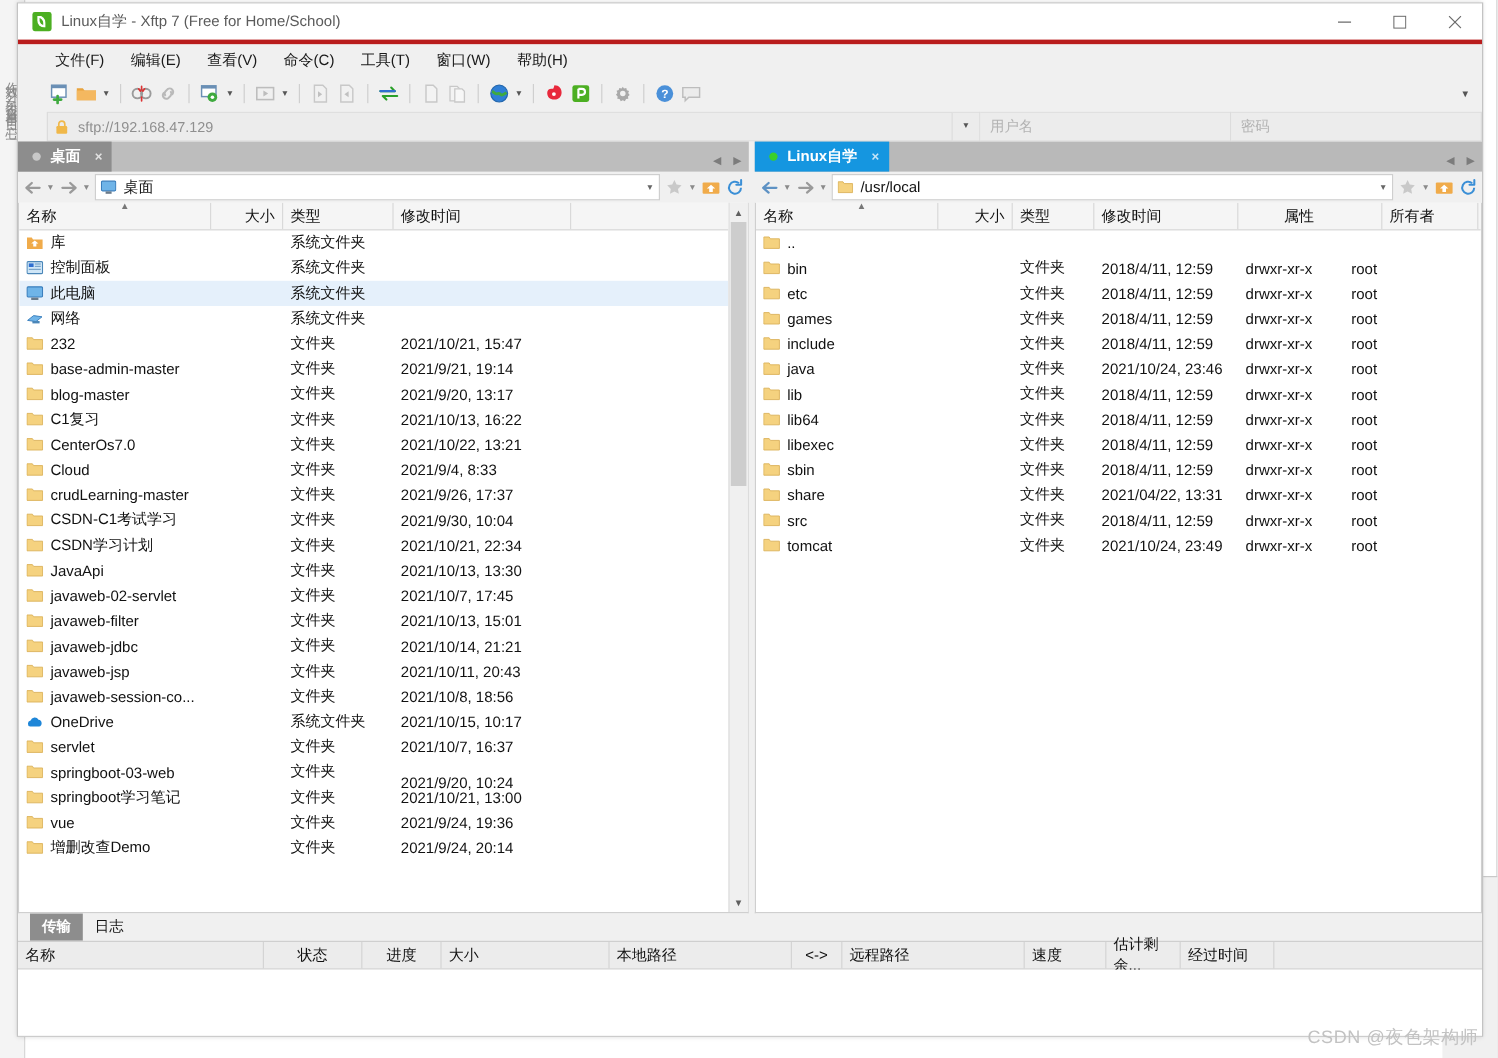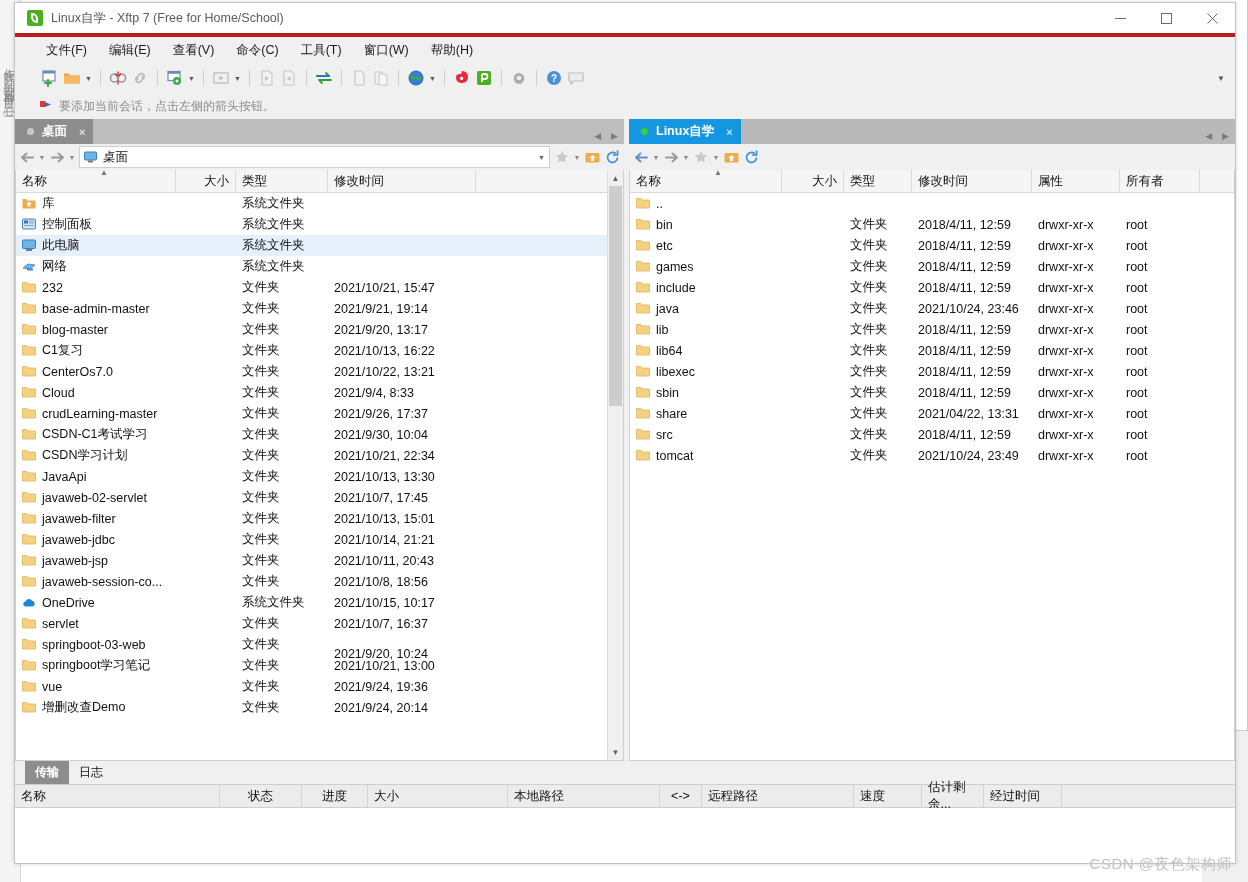--- a/index.html
+++ b/index.html
@@ -326,28 +326,37 @@
       </svg>
     </div>
     <div class="tb">
       <svg width="18" height="18" viewBox="0 0 18 18">
         <path d="M2 4h14v8H7l-3 3v-3H2z" fill="#ececec" stroke="#bdbdbd" stroke-width="1.2"></path>
       </svg>
     </div>
     <div class="tb-overflow">▼</div>
   </div>
 
-
-  <div class="hintrow">
-    <svg class="flagicon" viewBox="0 0 13 12">
-      <path d="M1 1h5v6H1z" fill="#d93c3c"></path>
-      <path d="M6 2l6 2.5L6 7z" fill="#2f6fd0"></path>
-    </svg>
-    <span class="hinttxt">要添加当前会话，点击左侧的箭头按钮。</span>
+  <div class="addrrow">
+    <div class="addrbox">
+      <svg class="lock" viewBox="0 0 11 12">
+        <rect x="1" y="5" width="9" height="6.5" rx="1" fill="#f0b84a"></rect>
+        <path d="M3 5V3.4a2.5 2.5 0 0 1 5 0V5" fill="none" stroke="#f0b84a" stroke-width="1.4"></path>
+      </svg>
+      <span class="urltxt">sftp://192.168.47.129</span>
+    </div>
+    <div class="addr-caret">▼</div>
+    <div class="credbox">
+      <span class="ph">用户名</span>
+    </div>
+    <div class="credbox">
+      <span class="ph">密码</span>
+    </div>
   </div>
+
 
   <div class="panes">
 
     <div class="pane left">
       <div class="tabstrip inactive">
         <div class="tab sel-grey">
           <span class="dot"></span>
           <span class="tlabel">桌面</span>
           <span class="tclose">×</span>
         </div>
@@ -731,20 +740,27 @@
               <path d="M13 6.5H2.5M6.5 2.5L2 6.5l4.5 4" fill="none" stroke="#5e92c4" stroke-width="1.9" stroke-linecap="round" stroke-linejoin="round"></path>
             </svg>
         </div>
         <div class="nav-caret">▼</div>
         <div class="nav-btn">
           <svg width="15" height="13" viewBox="0 0 15 13">
               <path d="M2 6.5h10.5M8.5 2.5L13 6.5l-4.5 4" fill="none" stroke="#9a9a9a" stroke-width="1.9" stroke-linecap="round" stroke-linejoin="round"></path>
             </svg>
         </div>
         <div class="nav-caret">▼</div>
+        <div class="pathinput">
+          <svg class="picon" viewBox="0 0 13 12">
+            <path d="M0.5 1.5h4l1 1.5h7v7.5h-12z" fill="#f5d27f" stroke="#dcb55f" stroke-width="0.8"></path>
+          </svg>
+          <span class="ptxt">/usr/local</span>
+          <span class="pcaret">▼</span>
+        </div>
         <div class="pb-icon">
           <svg width="14" height="14" viewBox="0 0 14 14">
               <path d="M7 1l1.8 3.8 4.2.6-3 3 .7 4.1L7 10.6 3.3 12.5 4 8.4l-3-3 4.2-.6z" fill="#c9c9c9"></path>
             </svg>
         </div>
         <div class="nav-caret">▼</div>
         <div class="pb-icon">
           <svg width="15" height="14" viewBox="0 0 15 14">
               <rect x="0.5" y="3" width="14" height="9.5" rx="1" fill="#f0ab4a"></rect>
               <path d="M7.5 5l3.5 3h-2v3h-3V8h-2z" fill="#fff"></path>
@@ -766,21 +782,21 @@
               </div>
               <div class="hc num" style="width: 62px;">
                 <span>大小</span>
               </div>
               <div class="hc" style="width: 68px;">
                 <span>类型</span>
               </div>
               <div class="hc" style="width: 120px;">
                 <span>修改时间</span>
               </div>
-              <div class="hc" style="width: 88px;">
+              <div class="hc" style="width: 88px; margin-left: 32px;">
                 <span>属性</span>
               </div>
               <div class="hc" style="width: 80px;">
                 <span>所有者</span>
               </div>
               <div class="sortmark">▲</div>
             </div>
           <div class="lbody" id="right-body">
               <div class="lrow">
                 <div class="c" style="width: 152px;">

